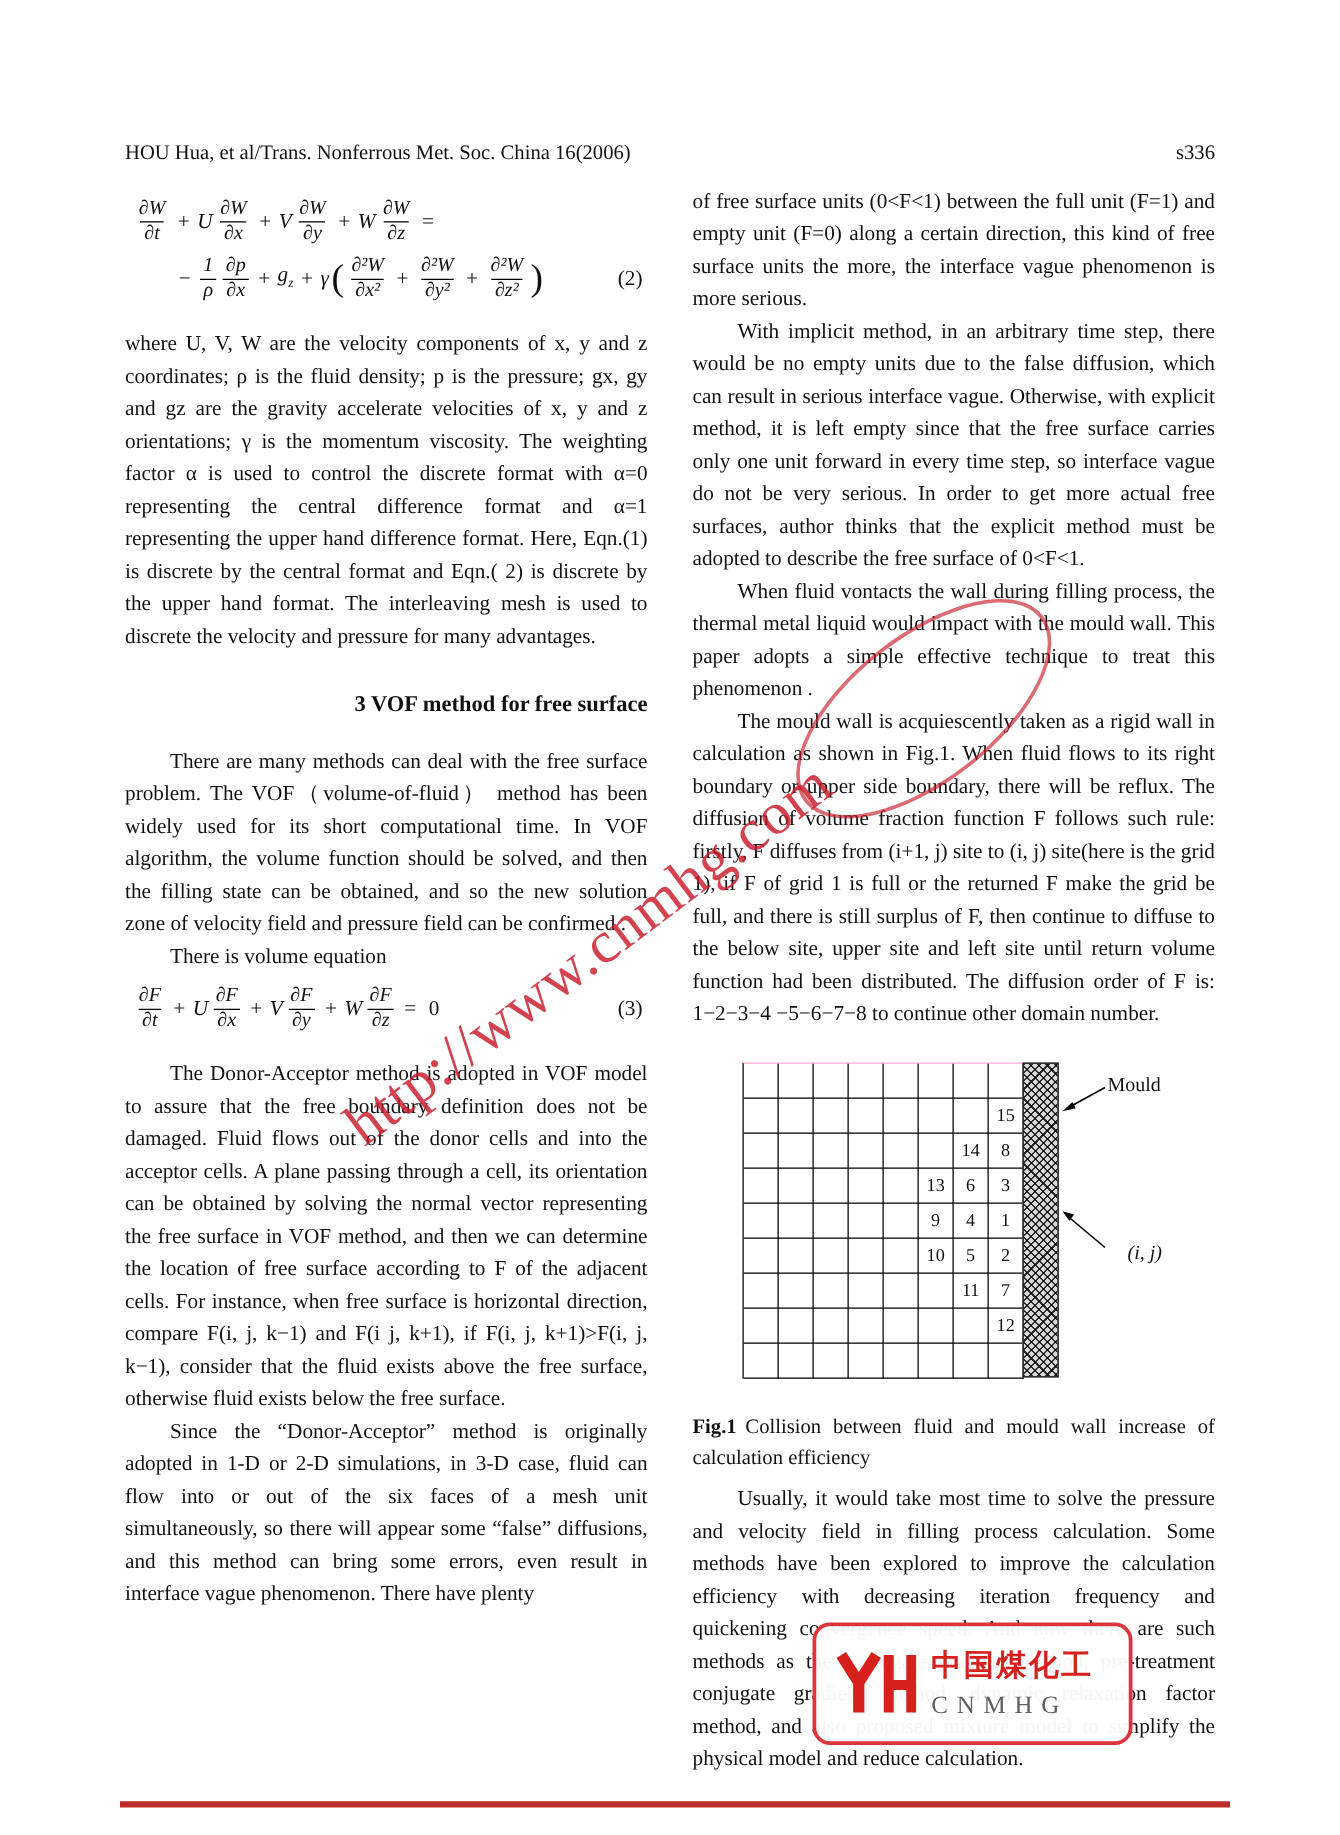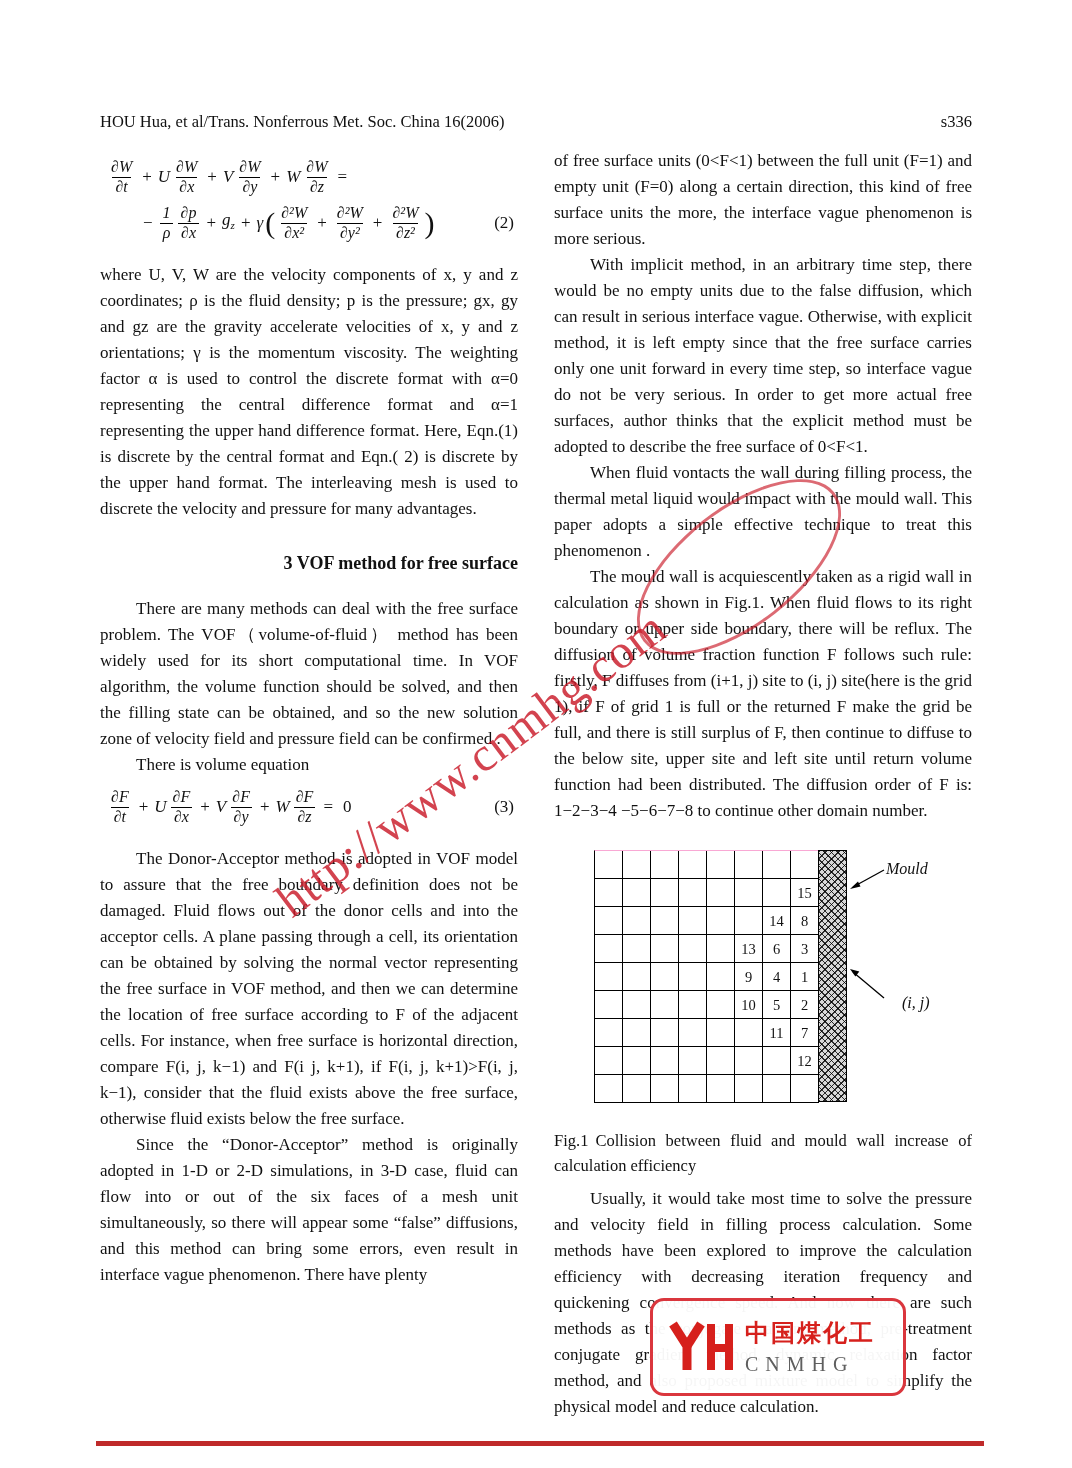--- a/index.html
+++ b/index.html
@@ -42,25 +42,25 @@
   .gcell { border-right:1px solid #000; border-bottom:1px solid #000; display:flex; align-items:center; justify-content:center; font-size:14.5px; }
   .hatch {
     position:absolute; left:264px; top:8px; width:29px; height:252px; box-sizing:border-box;
     border:1px solid #000;
     background:
       repeating-linear-gradient(45deg, rgba(0,0,0,0.8) 0 1.2px, transparent 1.2px 4.6px),
       repeating-linear-gradient(135deg, rgba(0,0,0,0.8) 0 1.2px, transparent 1.2px 4.6px),
       #d8d8d8;
   }
   .fig-arrows { position:absolute; left:0; top:0; width:418px; height:272px; }
-  .fig-label { position:absolute; font-size:16px; white-space:nowrap;font-style:italic; }
+  .fig-label { position:absolute; font-size:16px; white-space:nowrap; }
   .fig-label.mould { left:332px; top:14px; }
   .fig-label.ij { left:348px; top:148px; font-style:italic; }
   .fig-caption { margin-top:14px; font-size:16.5px; line-height:25px; text-align:justify; }
-  .fig-caption .caplabel { font-weight:normal; }
+  .fig-caption .caplabel { font-weight:bold; }
   .fig-caption .captext { margin-left:7px; }
   
   .wm-diagonal {
     position:absolute; left:282px; top:878px; transform-origin:0 50%;
     transform:rotate(-37deg); font-size:48px; letter-spacing:1px;
     color:rgba(201,26,40,0.82); white-space:nowrap; pointer-events:none;
   }
   .wm-ellipse {
     position:absolute; left:618px; top:508px; width:236px; height:112px;
     border:3px solid rgba(201,26,40,0.65); border-radius:50%;

